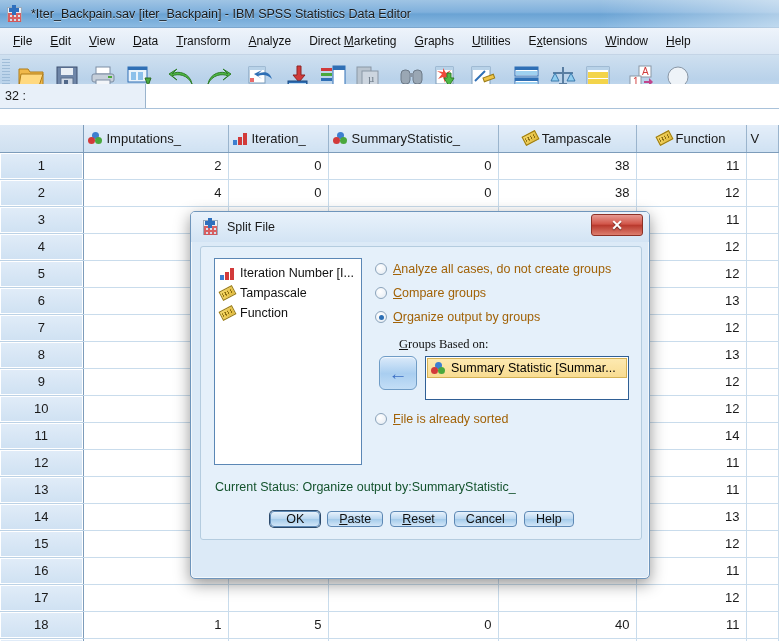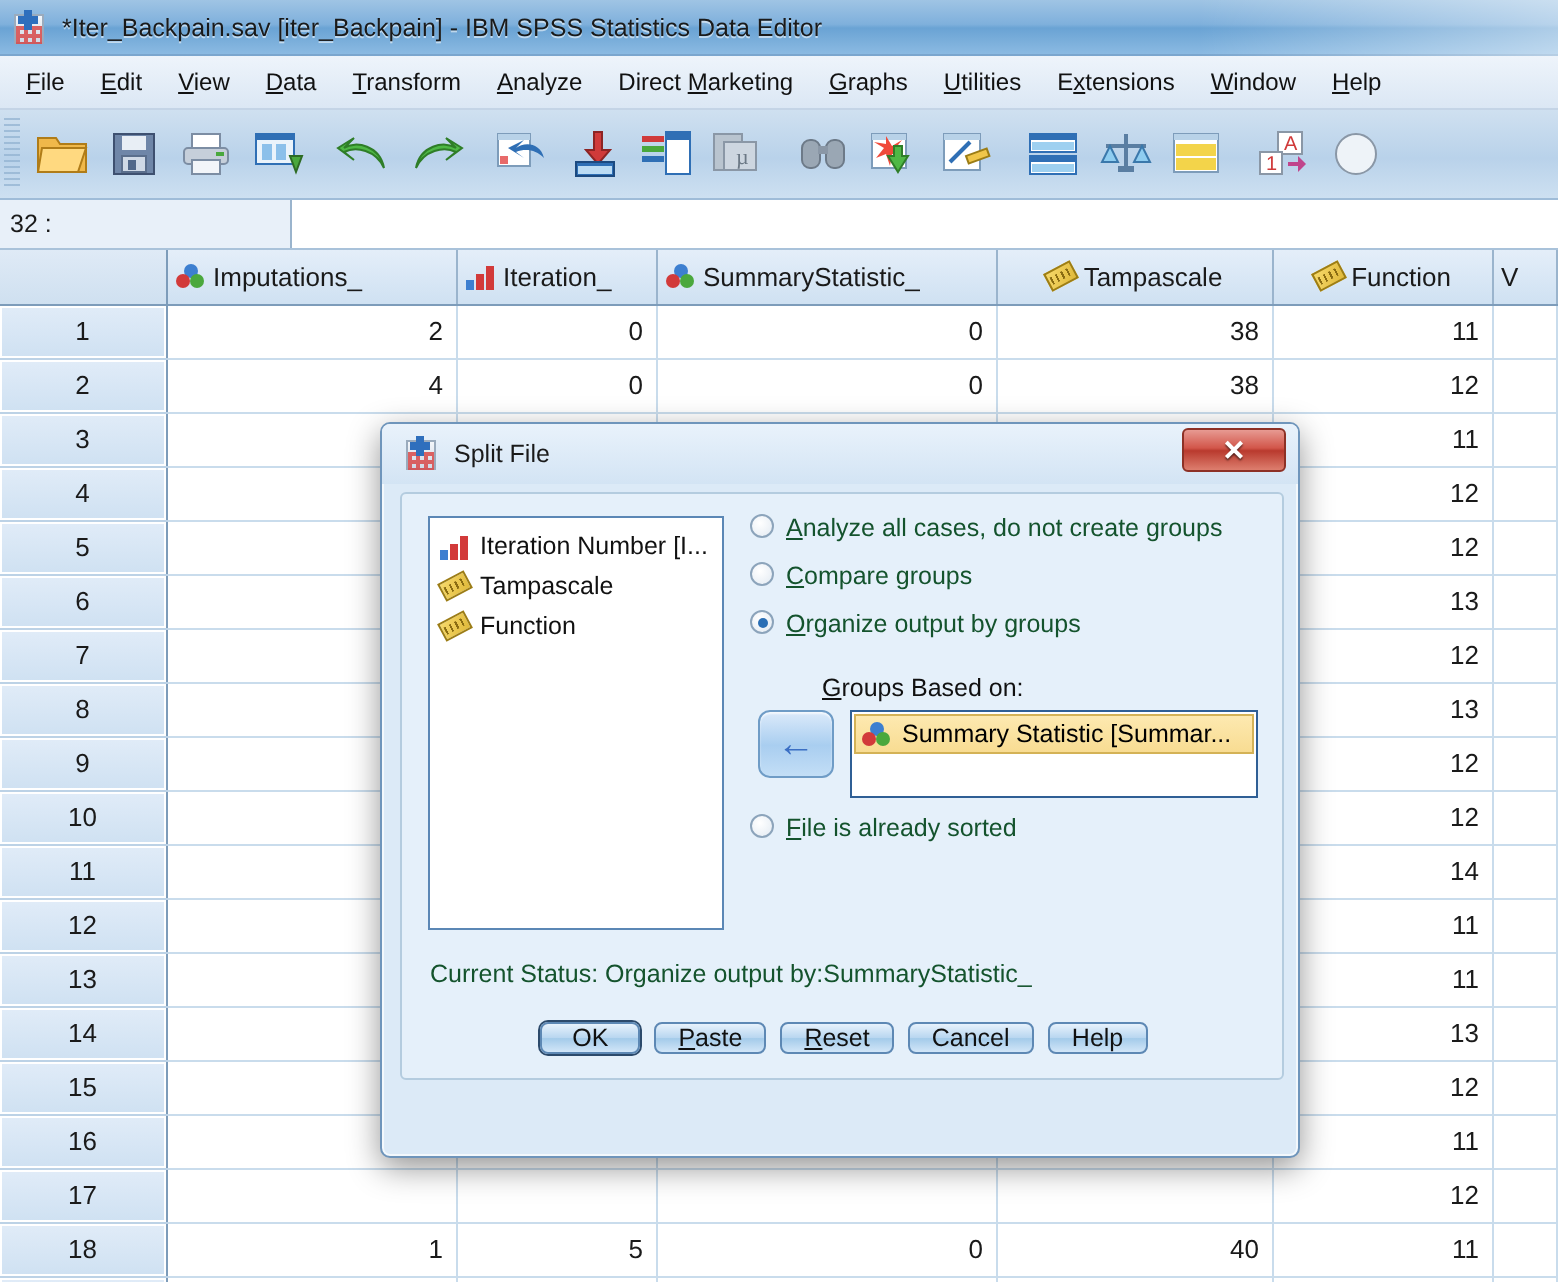--- a/index.html
+++ b/index.html
@@ -63,21 +63,21 @@
   }
   .grip { width: 8px; height: 36px; margin: 0 3px 0 2px;
     background: repeating-linear-gradient(to bottom,#8fb0cf 0 1px, transparent 1px 3px);
     opacity:.7; }
   .tb-btn { width: 36px; height: 38px; display:flex; align-items:center; justify-content:center;
     position: relative; cursor: default; }
   .tb-sep { width: 7px; height: 28px; }
 
   
   .cellref {
-    position:absolute; top:100px; left:0; width:779px; height:25px;
+    position:absolute; top:84px; left:0; width:779px; height:25px;
     background:#ffffff; border-bottom:1px solid #a9c2da; display:flex; align-items:stretch;
   }
   .cellref .name-box {
     width:146px; background:#e8f0f9; border-right:1px solid #9ab4cd;
     display:flex; align-items:center; padding-left:5px; font-size:12.5px; color:#1a1a1a;
   }
   .cellref .value-box { flex:1; background:#ffffff; }
 
   
   .grid-wrap { position:absolute; top:125px; left:0; width:779px; height:516px; background:#fff; overflow:hidden; }
@@ -149,33 +149,33 @@
 
   .varlist {
     position:absolute; left:13px; top:11px; width:148px; height:207px;
     background:#ffffff; border:1px solid #5b87b5;
     padding:4px 3px; overflow:hidden;
   }
   .var-row { display:flex; align-items:center; gap:5px; font-size:12.5px; color:#111;
     height:20px; white-space:nowrap; overflow:hidden; padding-left:2px; cursor:default; }
 
   .opts { position:absolute; left:174px; top:10px; width:255px; }
-  .radio-row { display:flex; align-items:flex-start; gap:6px; font-size:12.5px; color:#14532d;
+  .radio-row { display:flex; align-items:center; gap:6px; font-size:12.5px; color:#a16207;
     height:24px; cursor:default; white-space:nowrap; }
   .radio {
     width:12px; height:12px; border-radius:50%; flex:0 0 12px;
     background: radial-gradient(circle at 40% 35%, #ffffff, #e2eaf2);
     border:1px solid #8ca4bb; position:relative;
   }
   .radio.on::after {
     content:""; position:absolute; left:2.5px; top:2.5px; width:5px; height:5px;
     border-radius:50%; background:#2b6fb5;
   }
 
-  .groups-label { font-size:12.5px; color:#111; margin:8px 0 4px 36px; }
+  .groups-label { font-size:12.5px; color:#111; margin:8px 0 4px 24px;font-family:Liberation Serif, serif; }
   .target-area { display:flex; align-items:flex-start; gap:8px; margin-left:4px; }
   .arrow-btn {
     width:38px; height:34px; border-radius:6px; flex:0 0 38px;
     background: linear-gradient(to bottom,#dbeafa,#a9cef0 52%,#c3def6);
     border:1px solid #6f9cc6; display:flex; align-items:center; justify-content:center;
     cursor:default; box-shadow: 0 1px 1px rgba(255,255,255,.7) inset;
   }
   .arrow-btn .gl { color:#3b6fc4; font-size:19px; line-height:1; }
   .targetlist {
     width:204px; height:44px; background:#ffffff; border:1px solid #2f5f95; overflow:hidden;

